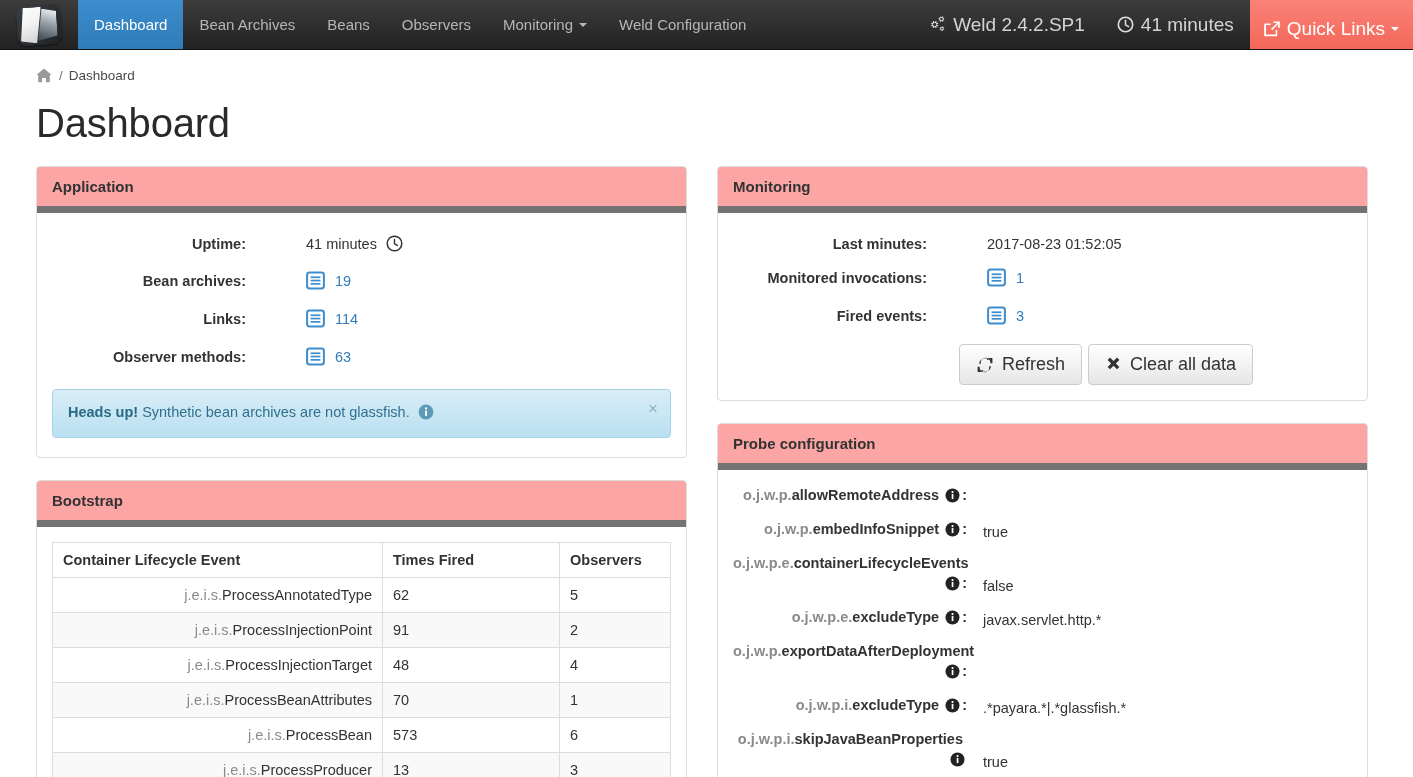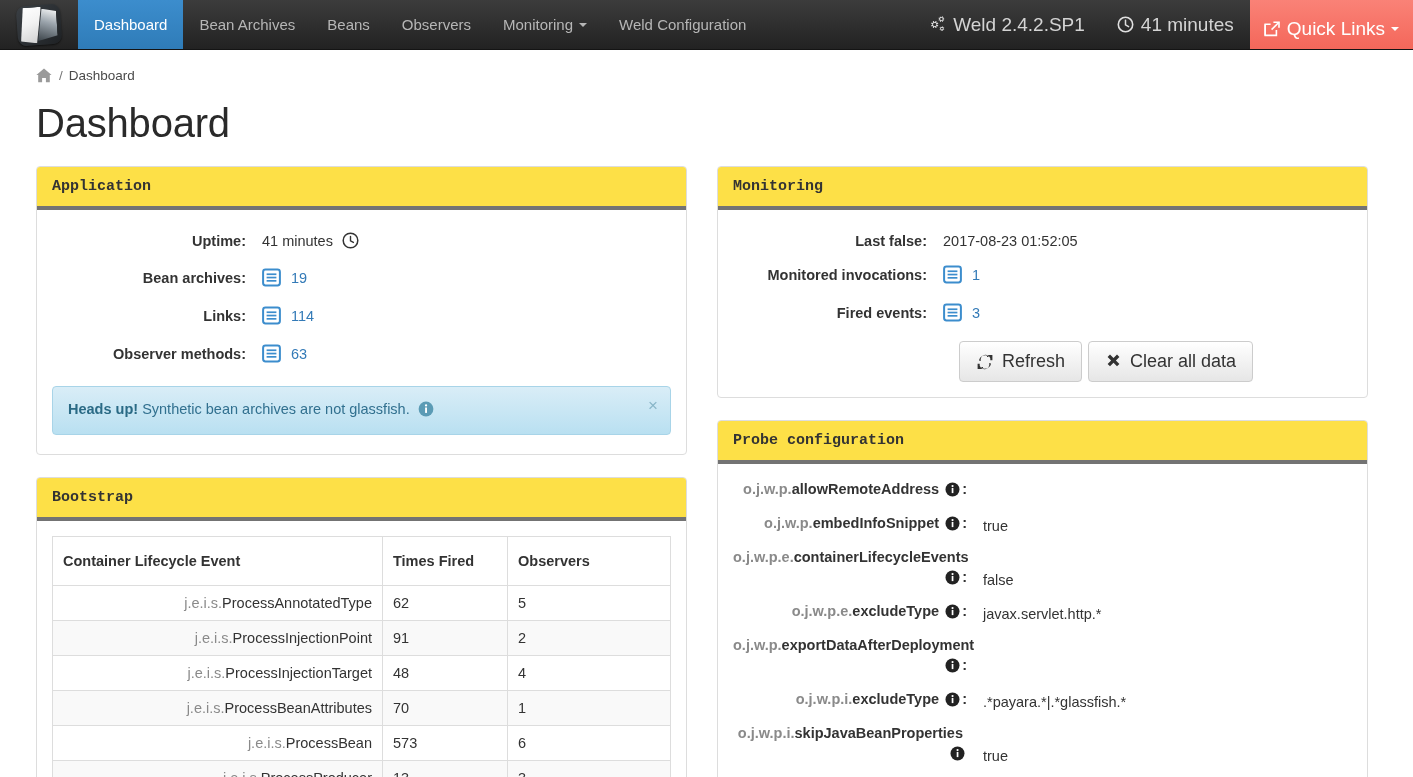--- a/index.html
+++ b/index.html
@@ -110,37 +110,36 @@
   .row { display: flex; gap: 30px; }
   .col { width: 651px; flex: 0 0 651px; }
 
   .panel {
     border: 1px solid #dddddd;
     border-radius: 4px;
     background: #ffffff;
     margin-bottom: 22px;
   }
   .panel-heading {
-    background: #fde047;
-    border-bottom: 4px solid #737373;
+    background: #fca5a5;
+    border-bottom: 7px solid #737373;
     border-radius: 3px 3px 0 0;
     padding: 11px 15px;
-    font-family: Liberation Mono, monospace;
   }
   .panel-title {
     font-size: 15px;
     font-weight: bold;
     color: #333333;
     margin: 0;
   }
   .panel-body { padding: 15px; }
 
   
   .dl { display: block; padding-top: 6px; }
-  .dl-row { display: flex; align-items: flex-start; margin-bottom: 14px; }
+  .dl-row { display: flex; align-items: flex-start; margin-bottom: 14px; gap: 44px; }
   .dl-term {
     width: 210px;
     flex: 0 0 210px;
     text-align: right;
     font-weight: bold;
     font-size: 14.5px;
     color: #333;
     padding-right: 16px;
     line-height: 20px;
   }
@@ -190,36 +189,36 @@
   
   table.data {
     width: 100%;
     border-collapse: collapse;
     font-size: 14.5px;
   }
   table.data th {
     text-align: left;
     font-weight: bold;
     color: #333;
-    padding: 16px 10px;
+    padding: 9px 10px;
     border: 1px solid #dddddd;
     background: #ffffff;
   }
   table.data td {
     padding: 9px 10px;
     border: 1px solid #dddddd;
     color: #333;
   }
   table.data tbody tr:nth-child(even) { background: #f9f9f9; }
   td.ev { text-align: right; }
   td.ev .pfx { color: #8a8a8a; }
   td.ev .cls { color: #333; }
   td.obs { color: #337ab7; cursor: pointer; }
   .col-ev { width: 330px; }
-  .col-tf { width: 125px; margin-left: 40px; }
+  .col-tf { width: 177px; margin-left: 40px; }
 
   
   .cfg-row { display: flex; align-items: flex-end; margin-bottom: 11px; }
   .cfg-term {
     width: 250px;
     flex: 0 0 250px;
     text-align: right;
     padding-right: 16px;
     font-size: 14.5px;
     line-height: 20px;
@@ -453,21 +452,21 @@
     <div class="col">
 
       <div class="panel">
         <div class="panel-heading">
           <div class="panel-title">Monitoring</div>
         </div>
         <div class="panel-body">
           <div class="dl">
 
             <div class="dl-row">
-              <div class="dl-term">Last false:</div>
+              <div class="dl-term">Last minutes:</div>
               <div class="dl-def">2017-08-23 01:52:05</div>
             </div>
 
             <div class="dl-row">
               <div class="dl-term">Monitored invocations:</div>
               <div class="dl-def">
                 <span class="ico-doc">
                   <svg width="19" height="19" viewBox="0 0 19 19">
                     <rect x="1.1" y="1.6" width="16.8" height="15.8" rx="2.4" ry="2.4" fill="none" stroke="#3c8dcd" stroke-width="2"></rect>
                     <rect x="4.6" y="5.4" width="9.8" height="1.7" fill="#3c8dcd"></rect>

